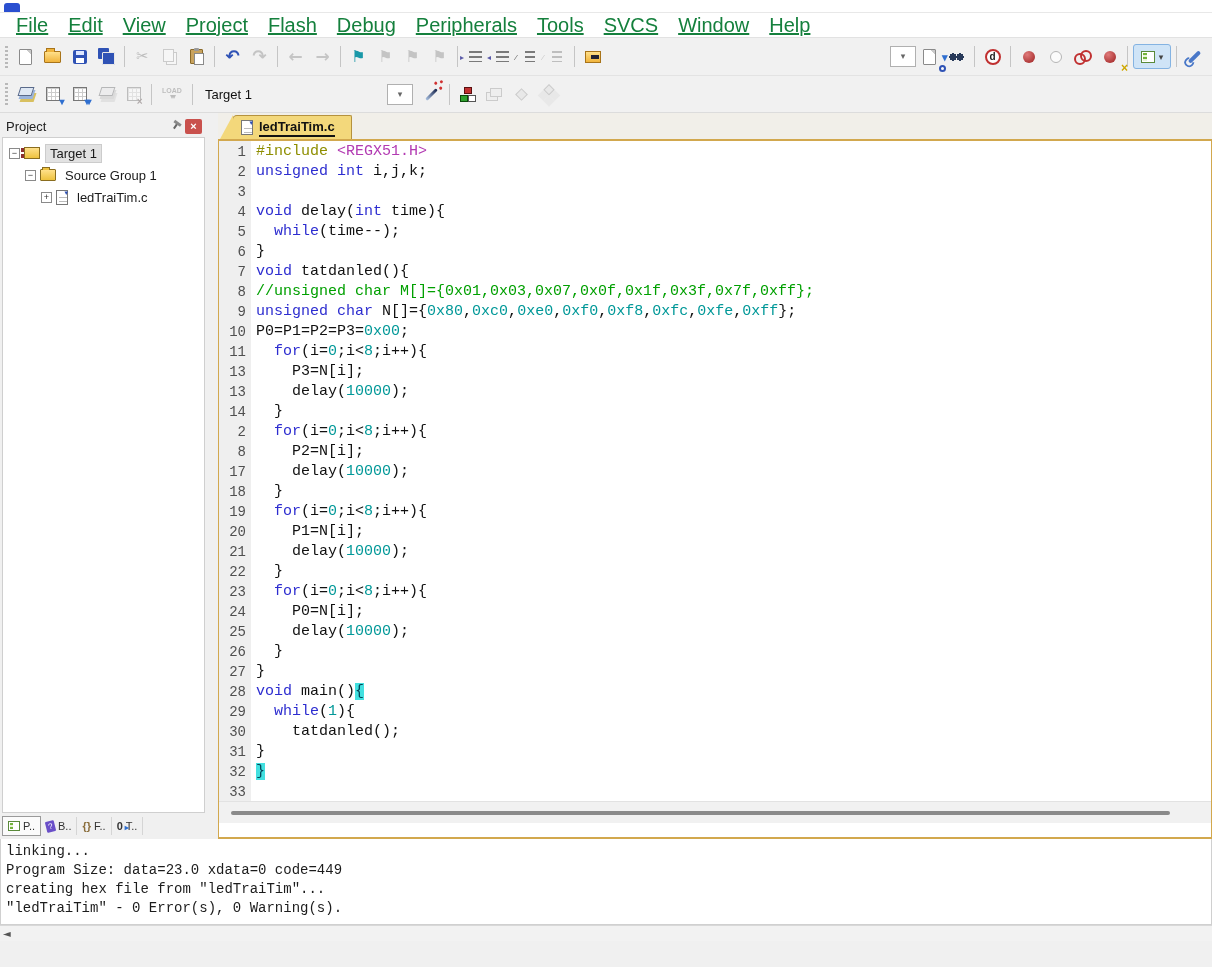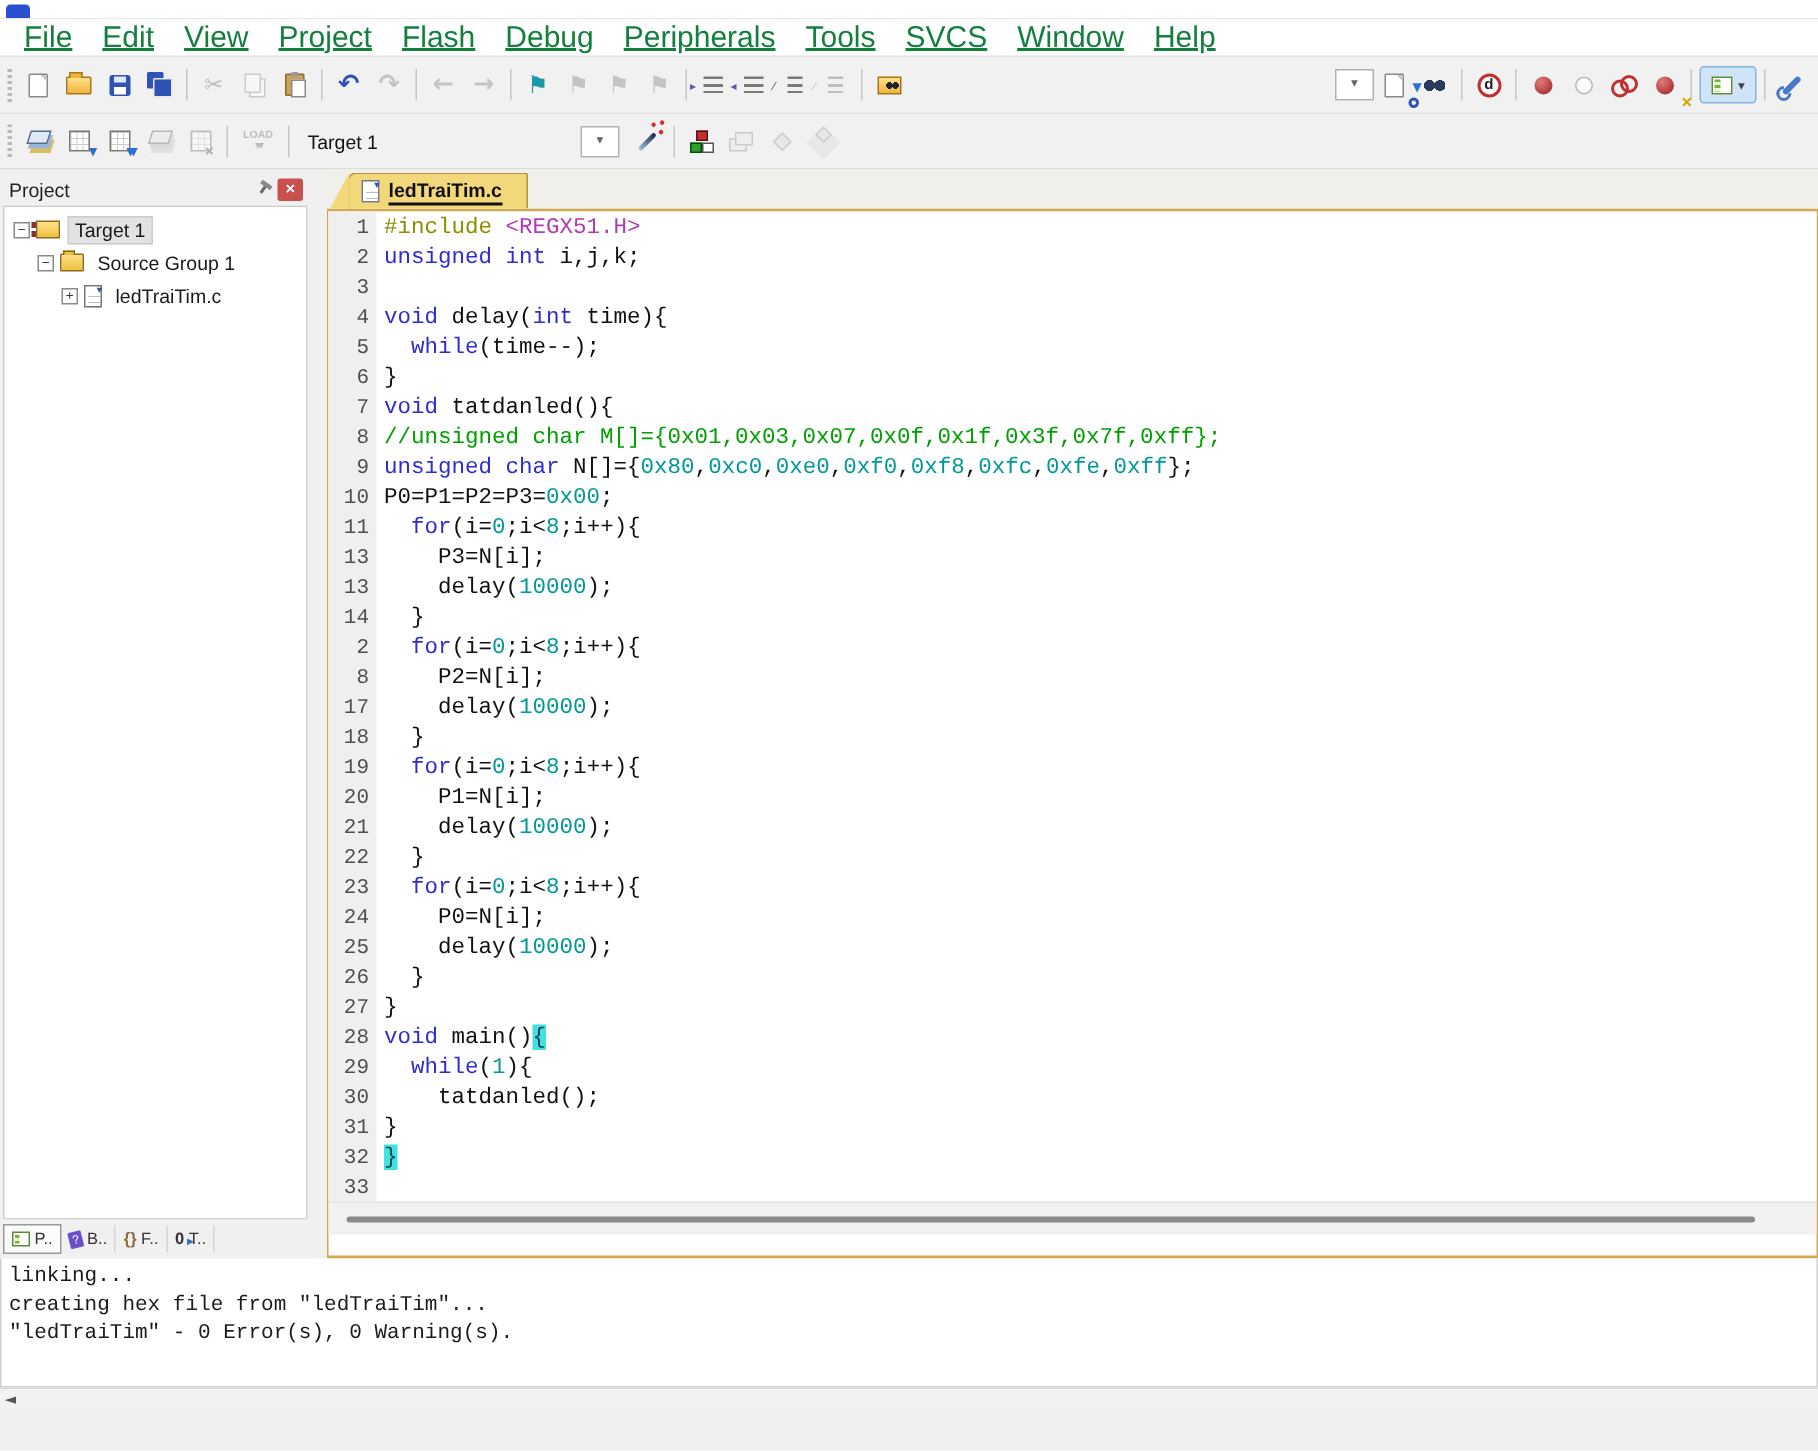--- a/index.html
+++ b/index.html
@@ -468,20 +468,21 @@
         </div>
         <div class="hscroll">
           <div class="hthumb"></div>
         </div>
       </div>
     </div>
   </div>
 
   <div class="build-body">
     <div>linking...</div>
+    <div>Program Size: data=23.0 xdata=0 code=449</div>
     <div>creating hex file from "ledTraiTim"...</div>
     <div>"ledTraiTim" - 0 Error(s), 0 Warning(s).</div>
   </div>
   <div class="build-scroll">
     <span class="arr">◄</span>
   </div>
 
 </div>
 
 </body></html>

